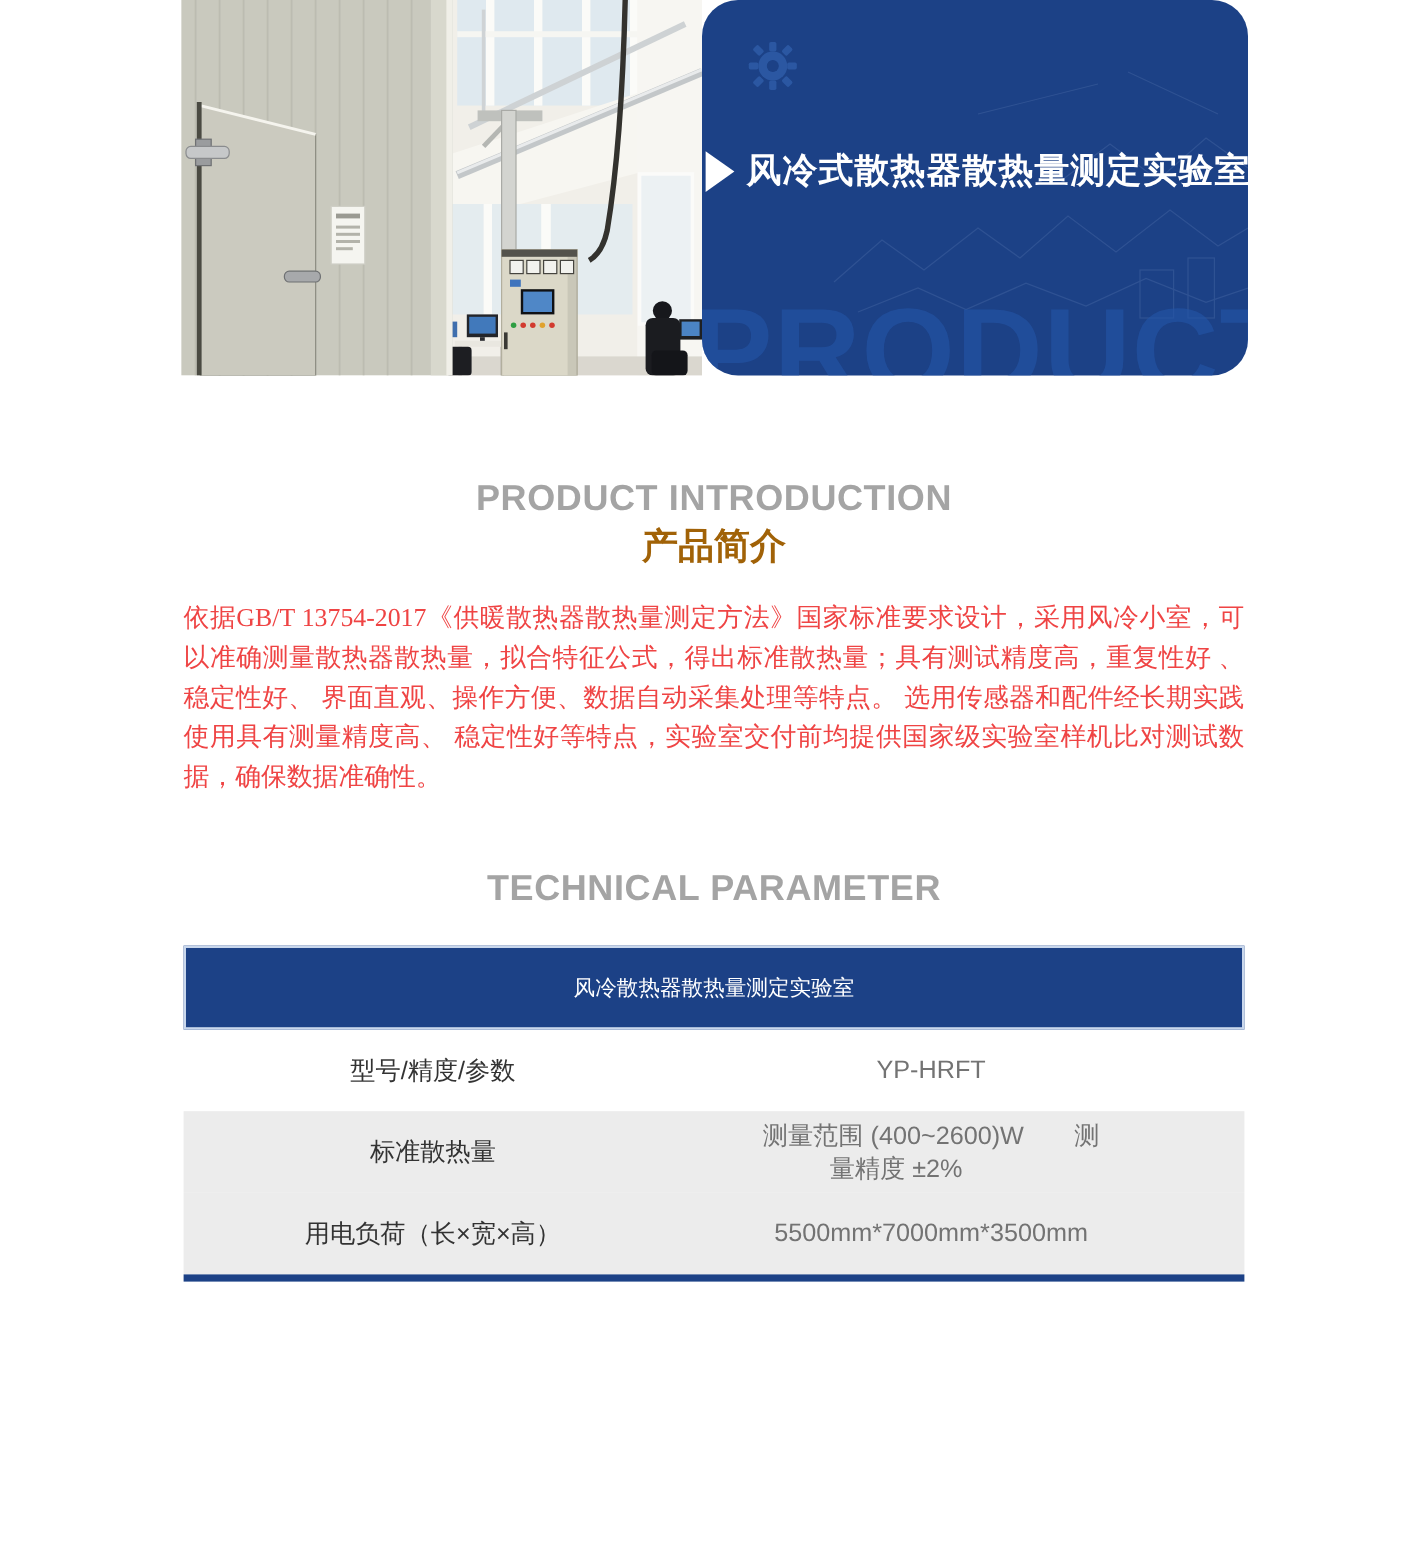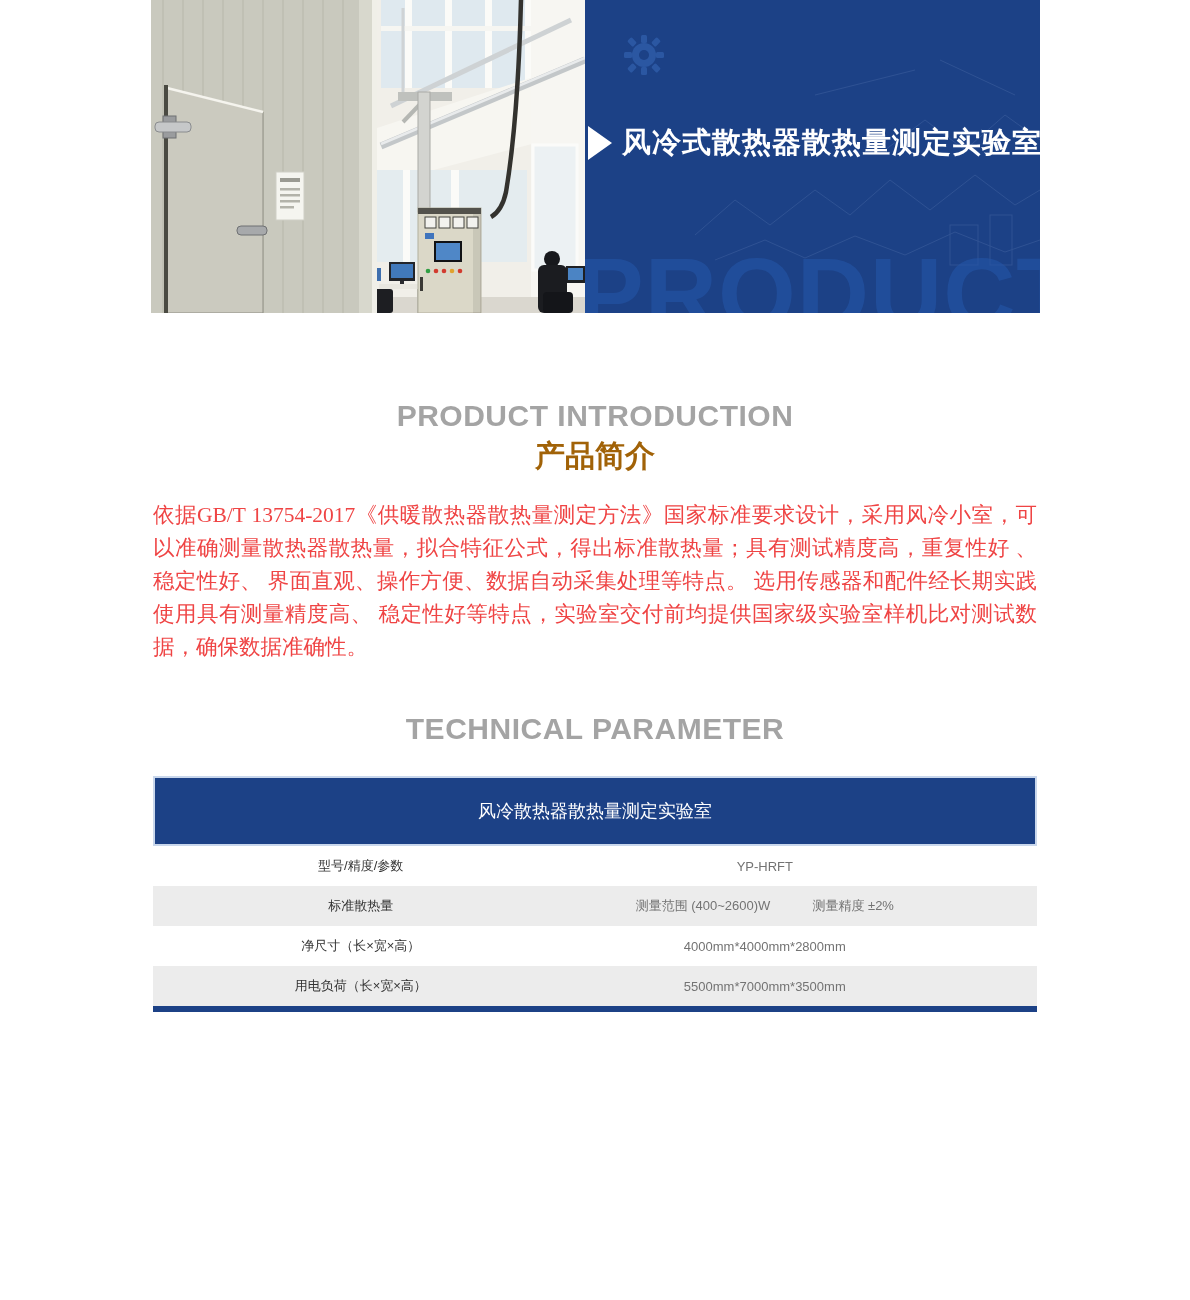--- a/index.html
+++ b/index.html
@@ -1,40 +1,40 @@
 <!DOCTYPE html>
 <html style="--navy: #1c4186; --watermark_blue: #2456a8; --heading_gray: #a4a4a4; --row_stripe: #ececec;"><head>
 <meta charset="utf-8">
 <style>
   html,body{margin:0;padding:0;background:#fff;}
   .page{position:relative;width:1190px;height:1300px;background:#fff;overflow:hidden;
         font-family:"Liberation Sans","DejaVu Sans",sans-serif;}
   .header{display:flex;margin-left:151px;width:889px;height:313px;}
   .photo{display:block;flex:0 0 434px;width:434px;height:313px;}
-  .banner{position:relative;flex:1;background:var(--navy,#1c4186);overflow:hidden;}
+  .banner{position:relative;flex:1;background:var(--navy,#1c4186);overflow:hidden;border-radius:30px;}
   .gear{position:absolute;left:38px;top:34px;opacity:.85;}
   .banner-lines{position:absolute;inset:0;}
   .title-row{position:absolute;top:123px;left:0;right:0;display:flex;align-items:center;}
   .tri{width:0;height:0;border-top:17px solid transparent;border-bottom:17px solid transparent;
        border-left:24px solid #fff;margin-left:3px;}
   .banner-title{color:#fff;font-size:29px;font-weight:bold;letter-spacing:1px;margin-left:10px;white-space:nowrap;}
   .watermark{position:absolute;bottom:-30px;left:-8px;font-size:100px;font-weight:800;
              color:var(--watermark_blue,#2456a8);opacity:.6;letter-spacing:1px;white-space:nowrap;line-height:1;}
   .content{width:884px;margin-left:153px;}
   .sec1{margin-top:86px;}
-  .sec2{margin-top:48px;}
+  .sec2{margin-top:60px;}
   .h-en{font-size:30px;line-height:34px;font-weight:bold;color:var(--heading_gray,#a4a4a4);
         text-align:center;letter-spacing:.5px;}
   .h-zh{font-size:30px;line-height:38px;font-weight:bold;color:#a16207;text-align:center;margin-top:4px;}
   .para{margin-top:24px;font-family:"Liberation Serif","DejaVu Serif",serif;font-size:21.5px;
         line-height:33px;color:#ef4444;text-align:justify;}
   .ptable{margin-top:30px;width:884px;}
   .thead{height:70px;background:var(--navy,#1c4186);border:2px solid #c9d7ec;box-sizing:border-box;
          display:flex;align-items:center;justify-content:center;color:#fff;font-size:18px;}
-  .trow{height:40px;display:flex;align-items:center;font-size:13px;}
+  .trow{height:68px;display:flex;align-items:center;font-size:21px;}
   .trow.alt{background:var(--row_stripe,#ececec);}
   .cell-label{flex:0 0 47%;text-align:center;color:#333;}
   .cell-value{flex:1;text-align:center;padding-right:112px;color:#737373;white-space:pre-wrap;}
   .v2{margin-left:42px;}
   .bottom-line{height:6px;background:var(--navy,#1c4186);margin-top:0;}
 </style>
 </head>
 <body>
 
 <div class="page">
@@ -212,26 +212,20 @@
         </div>
       </div>
 
       <div class="trow alt">
         <div class="cell-label">标准散热量</div>
         <div class="cell-value">
           <span>测量范围 (400~2600)W</span><span class="v2">测量精度 ±2%</span>
         </div>
       </div>
 
-      <div class="trow">
-        <div class="cell-label">净尺寸（长×宽×高）</div>
-        <div class="cell-value">
-          <span>4000mm*4000mm*2800mm</span>
-        </div>
-      </div>
 
       <div class="trow alt">
         <div class="cell-label">用电负荷（长×宽×高）</div>
         <div class="cell-value">
           <span>5500mm*7000mm*3500mm</span>
         </div>
       </div>
 
 
       <div class="bottom-line"></div>

